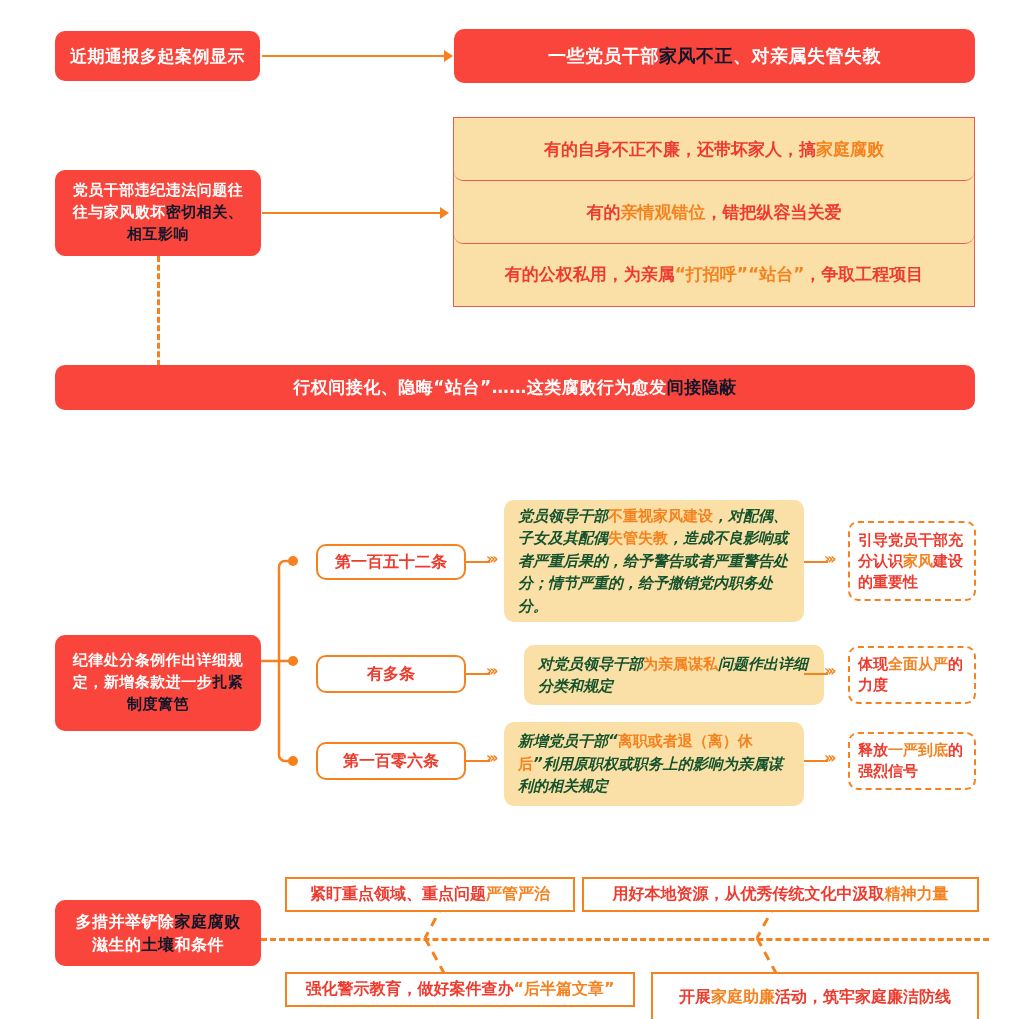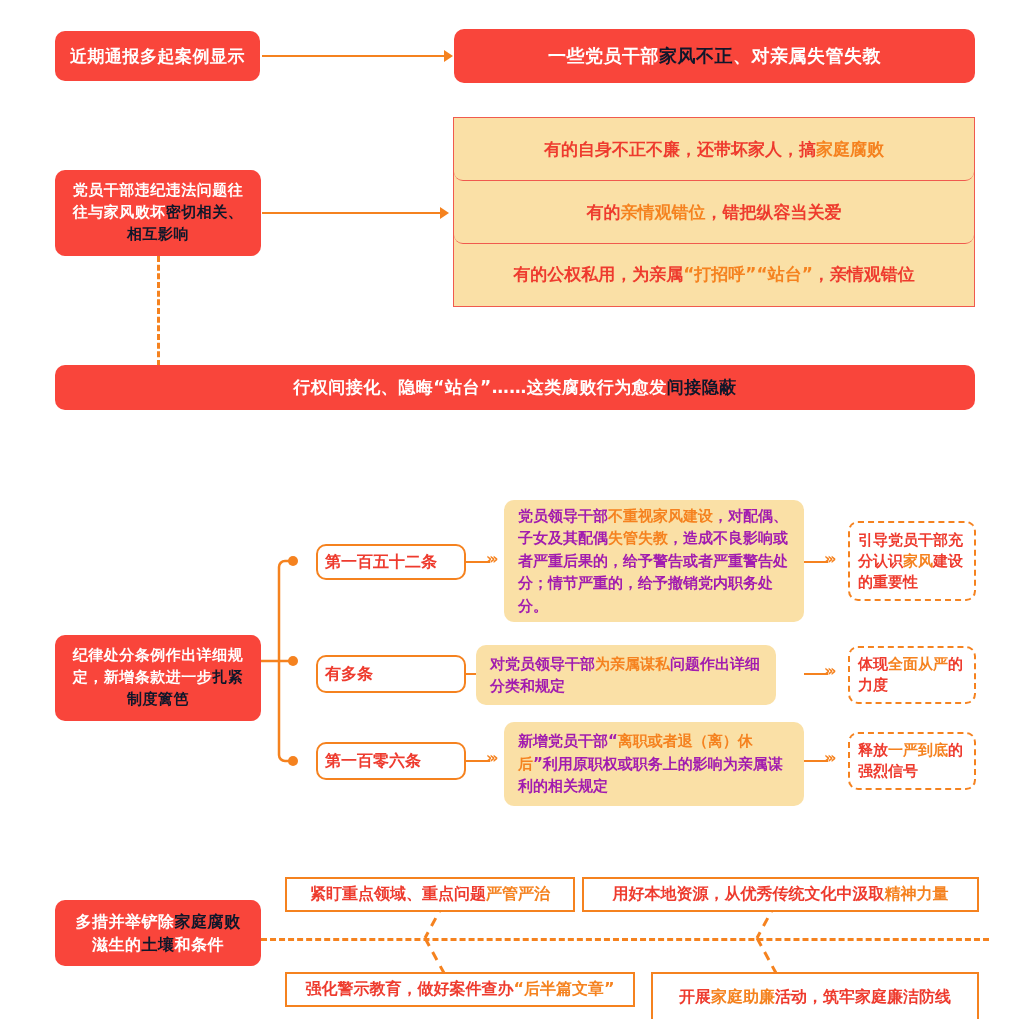--- a/index.html
+++ b/index.html
@@ -7,21 +7,21 @@
     width:1029px;height:1019px;position:relative;overflow:hidden;
     font-family:"DejaVu Sans","Liberation Sans",sans-serif;
     -webkit-font-smoothing:antialiased;
   }
   .canvas{position:absolute;left:0;top:0;width:1029px;height:1019px;}
   .abs{position:absolute;box-sizing:border-box;}
 
   
   .hl-y{color:#0f172a;}           
   .hl-o{color:#F5821F;}           
-  .hl-r{color:#a21caf;}           
+  .hl-r{color:#14532d;font-style:italic;}           
 
   
   .redbox{
     background:#F9453B;color:#ffffff;border-radius:10px;
     display:flex;align-items:center;justify-content:center;
     font-weight:bold;letter-spacing:.5px;line-height:1.45;
     text-align:center;padding:6px 10px;
   }
   .redbox.left{justify-content:flex-start;text-align:left;}
 
@@ -40,21 +40,21 @@
     display:flex;align-items:center;justify-content:center;
     color:#EE3B2E;font-weight:bold;text-align:center;
     border-bottom:1.5px solid #F05A4E;box-sizing:border-box;border-radius:9px;
   }
   .beigetable .row:last-child{border-bottom:none;}
 
   
   .opill{
     border:2px solid #F5821F;border-radius:10px;background:#ffffff;
     color:#EE3B2E;font-weight:bold;display:flex;align-items:center;
-    text-align:center;box-sizing:border-box;padding-left:7px;
+    justify-content:center;text-align:center;box-sizing:border-box;
   }
   
   .dashbox{
     border:2px dashed #F5821F;border-radius:10px;background:#ffffff;
     color:#EE3B2E;font-weight:bold;display:flex;align-items:center;
     justify-content:flex-start;text-align:left;box-sizing:border-box;
     padding:6px 8px;line-height:1.4;
   }
   
   .obar{
@@ -114,34 +114,34 @@
         <span>有的自身不正不廉，还带坏家人，搞</span><span class="hl-o">家庭腐败</span><span></span>
       </span>
     </div>
     <div class="row" style="height:63px;font-size:17px;">
       <span>
         <span>有的</span><span class="hl-o">亲情观错位</span><span>，错把纵容当关爱</span>
       </span>
     </div>
     <div class="row" style="height:61px;font-size:17px;">
       <span>
-        <span>有的公权私用，为亲属</span><span class="hl-o">“打招呼”“站台”</span><span>，亲情观错位</span>
+        <span>有的公权私用，为亲属</span><span class="hl-o">“打招呼”“站台”</span><span>，争取工程项目</span>
       </span>
     </div>
   </div>
 
   <div class="abs vdash" style="left:157px;top:256px;height:110px;"></div>
 
   <div class="abs redbox" style="left:55px;top:365px;width:920px;height:45px;font-size:17px;">
     <span>
       <span>行权间接化、隐晦“站台”……这类腐败行为愈发</span><span class="hl-y">间接隐蔽</span>
     </span>
   </div>
 
-  <div class="abs redbox" style="left:55px;top:635px;width:206px;height:86px;font-size:15px;padding:20px 12px;">
+  <div class="abs redbox" style="left:55px;top:635px;width:206px;height:96px;font-size:15px;padding:20px 12px;">
     <span>
       <span>纪律处分条例作出详细规定，新增条款进一步</span><span class="hl-y">扎紧制度篱笆</span>
     </span>
   </div>
 
   <div class="bracket" style="left:261px;top:555px;width:62px;height:212px;">
     <svg width="62" height="212" viewBox="0 0 62 212">
       <path d="M0,106 H18" stroke="#F5821F" stroke-width="2.5" fill="none"></path>
       <path d="M18,18 H28 M18,18 A0,0 0 0 0 18,18" stroke="none" fill="none"></path>
       <path d="M28,6 H24 A6,6 0 0 0 18,12 V200 A6,6 0 0 0 24,206 H28" stroke="#F5821F" stroke-width="2.5" fill="none"></path>
@@ -171,21 +171,21 @@
       <span>引导党员干部充分认识</span><span class="hl-o">家风</span><span>建设的重要性</span>
     </span>
   </div>
 
   <div class="abs opill" style="left:316px;top:655px;width:150px;height:38px;font-size:16px;">
     <span>有多条</span>
   </div>
   <div class="abs hline" style="left:466px;top:673px;width:24px;"></div>
   <div class="abs chev" style="left:486px;top:662px;font-size:15px;">›››</div>
 
-  <div class="abs beigebox" style="left:476px;top:645px;width:300px;height:60px;font-size:15px;">
+  <div class="abs beigebox" style="left:524px;top:645px;width:300px;height:60px;font-size:15px;">
     <span>
       <span class="hl-r">对党员领导干部</span><span class="hl-o">为亲属谋私</span><span class="hl-r">问题作出详细分类和规定</span>
     </span>
   </div>
   <div class="abs hline" style="left:804px;top:673px;width:24px;"></div>
   <div class="abs chev" style="left:824px;top:662px;font-size:15px;">›››</div>
 
   <div class="abs dashbox" style="left:848px;top:646px;width:128px;height:58px;font-size:15px;">
     <span>
       <span>体现</span><span class="hl-o">全面从严</span><span>的力度</span>

